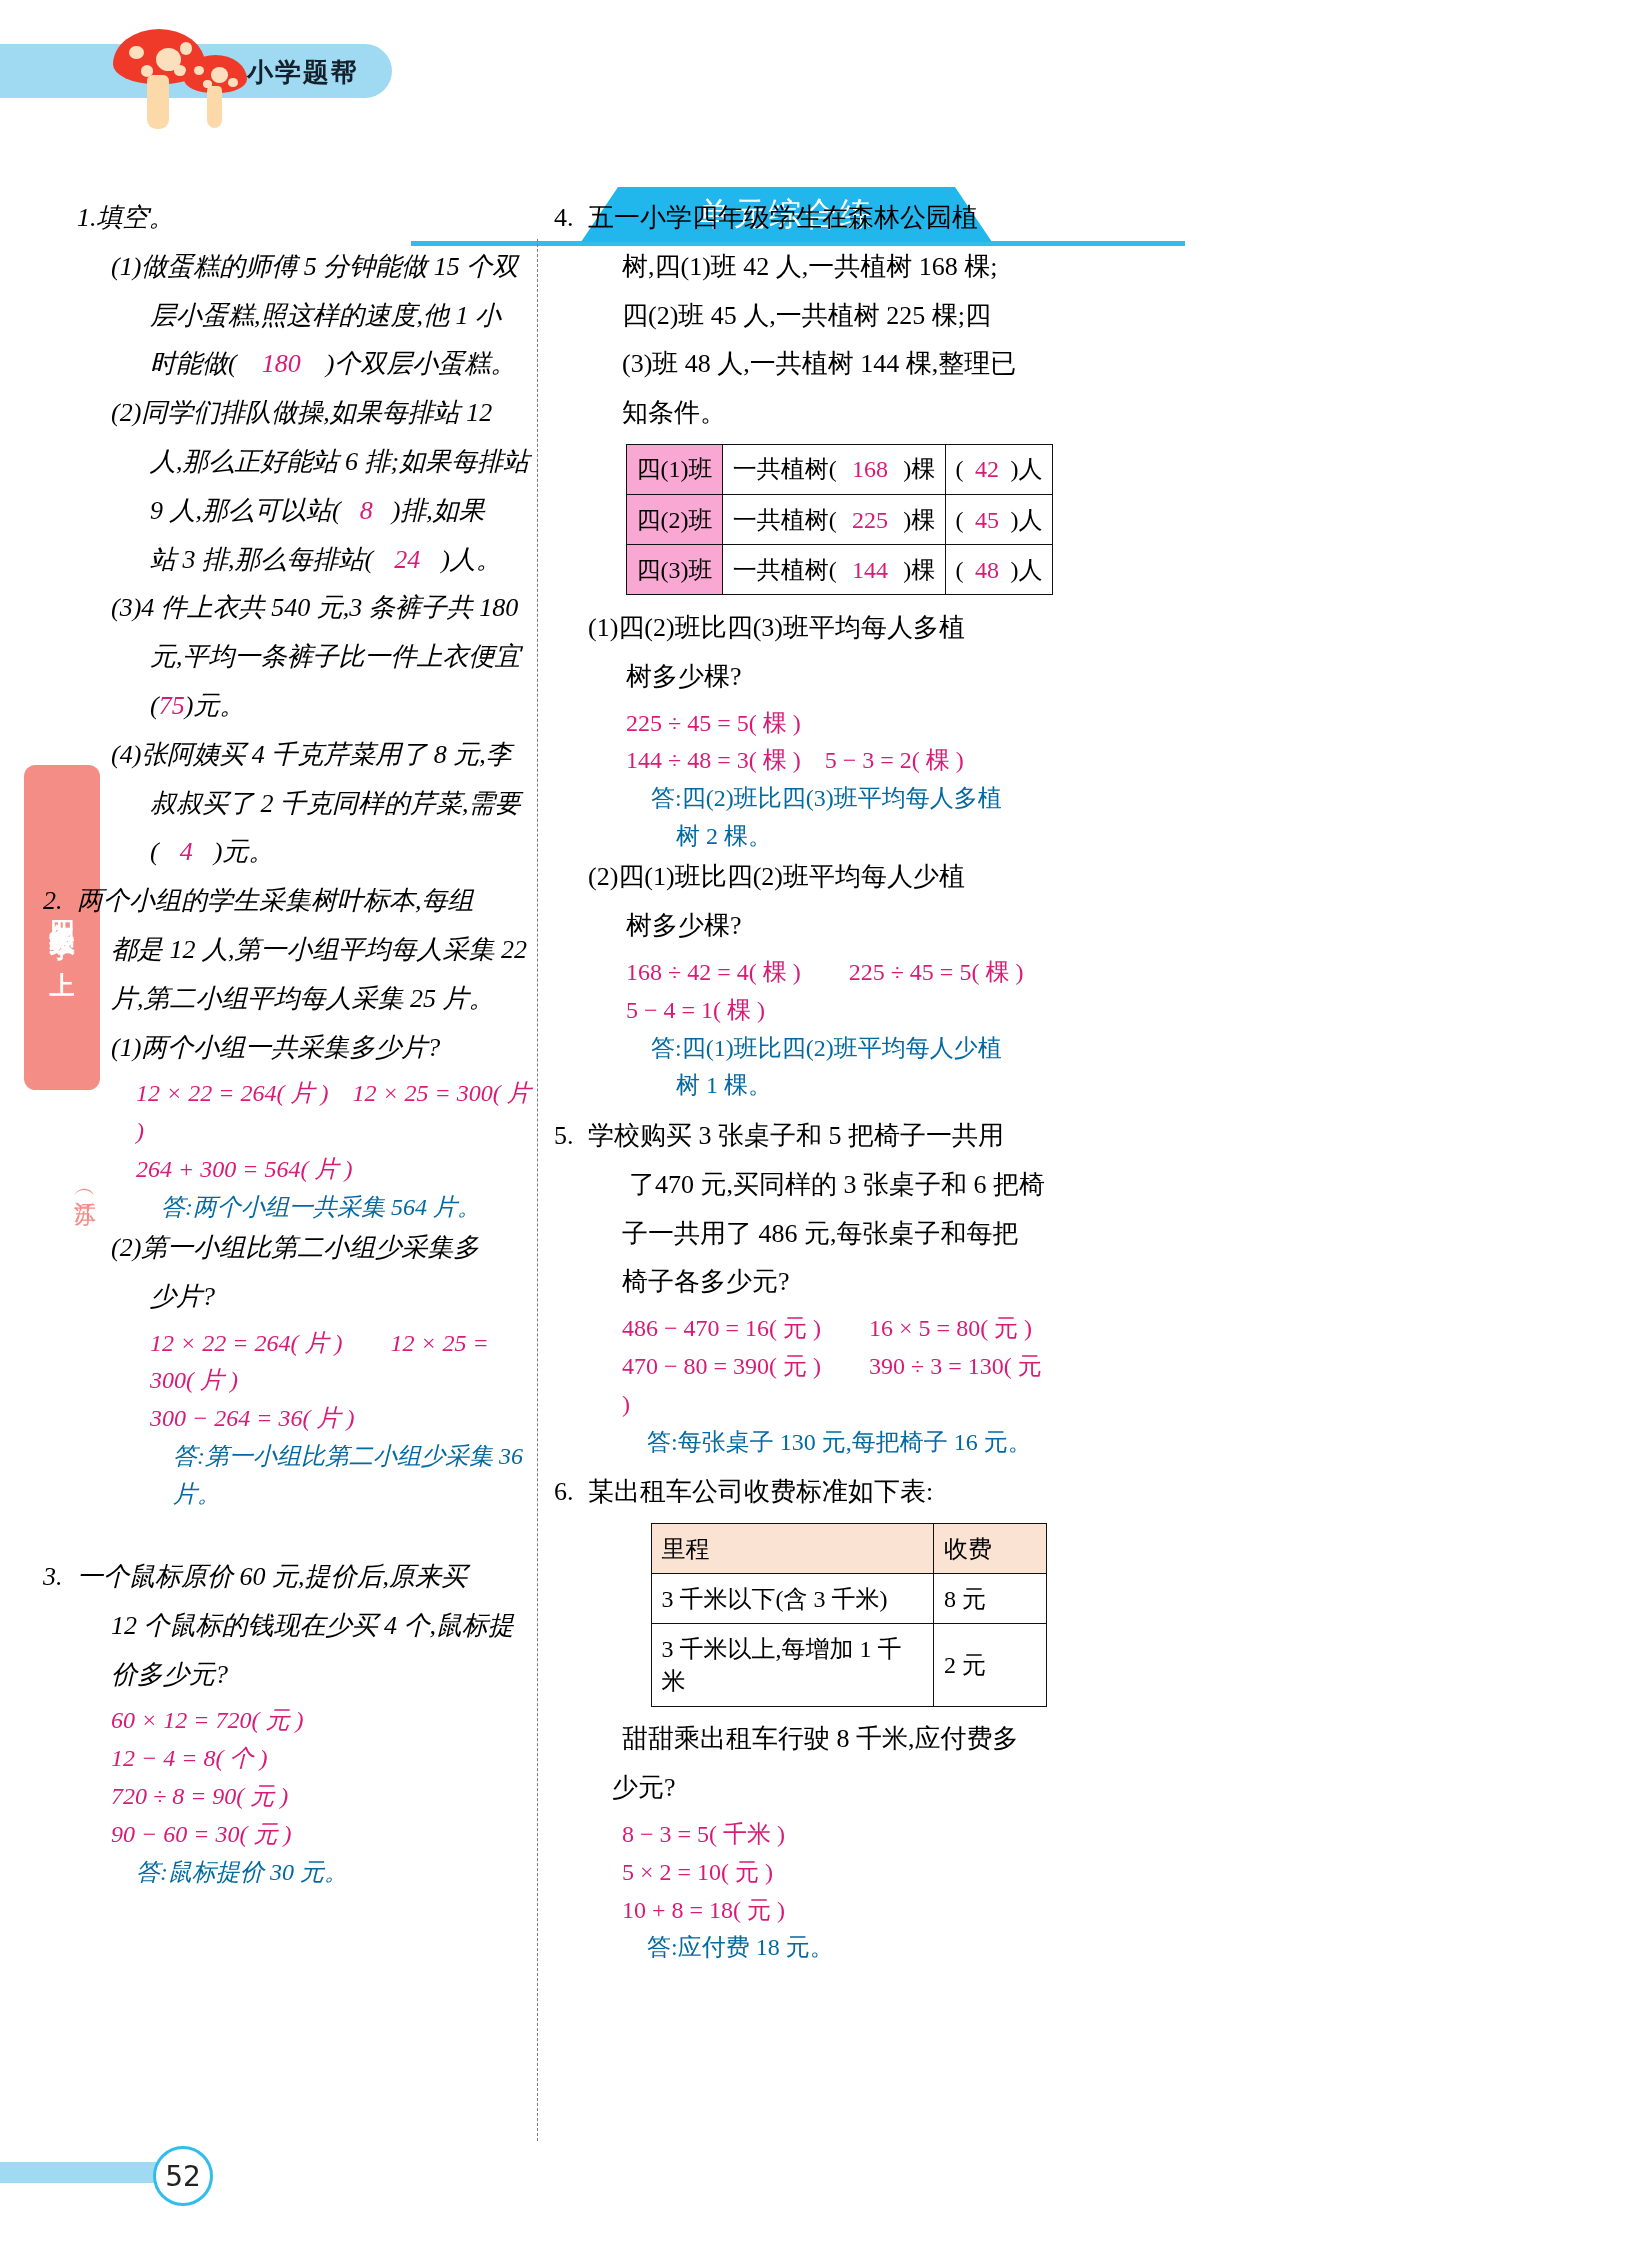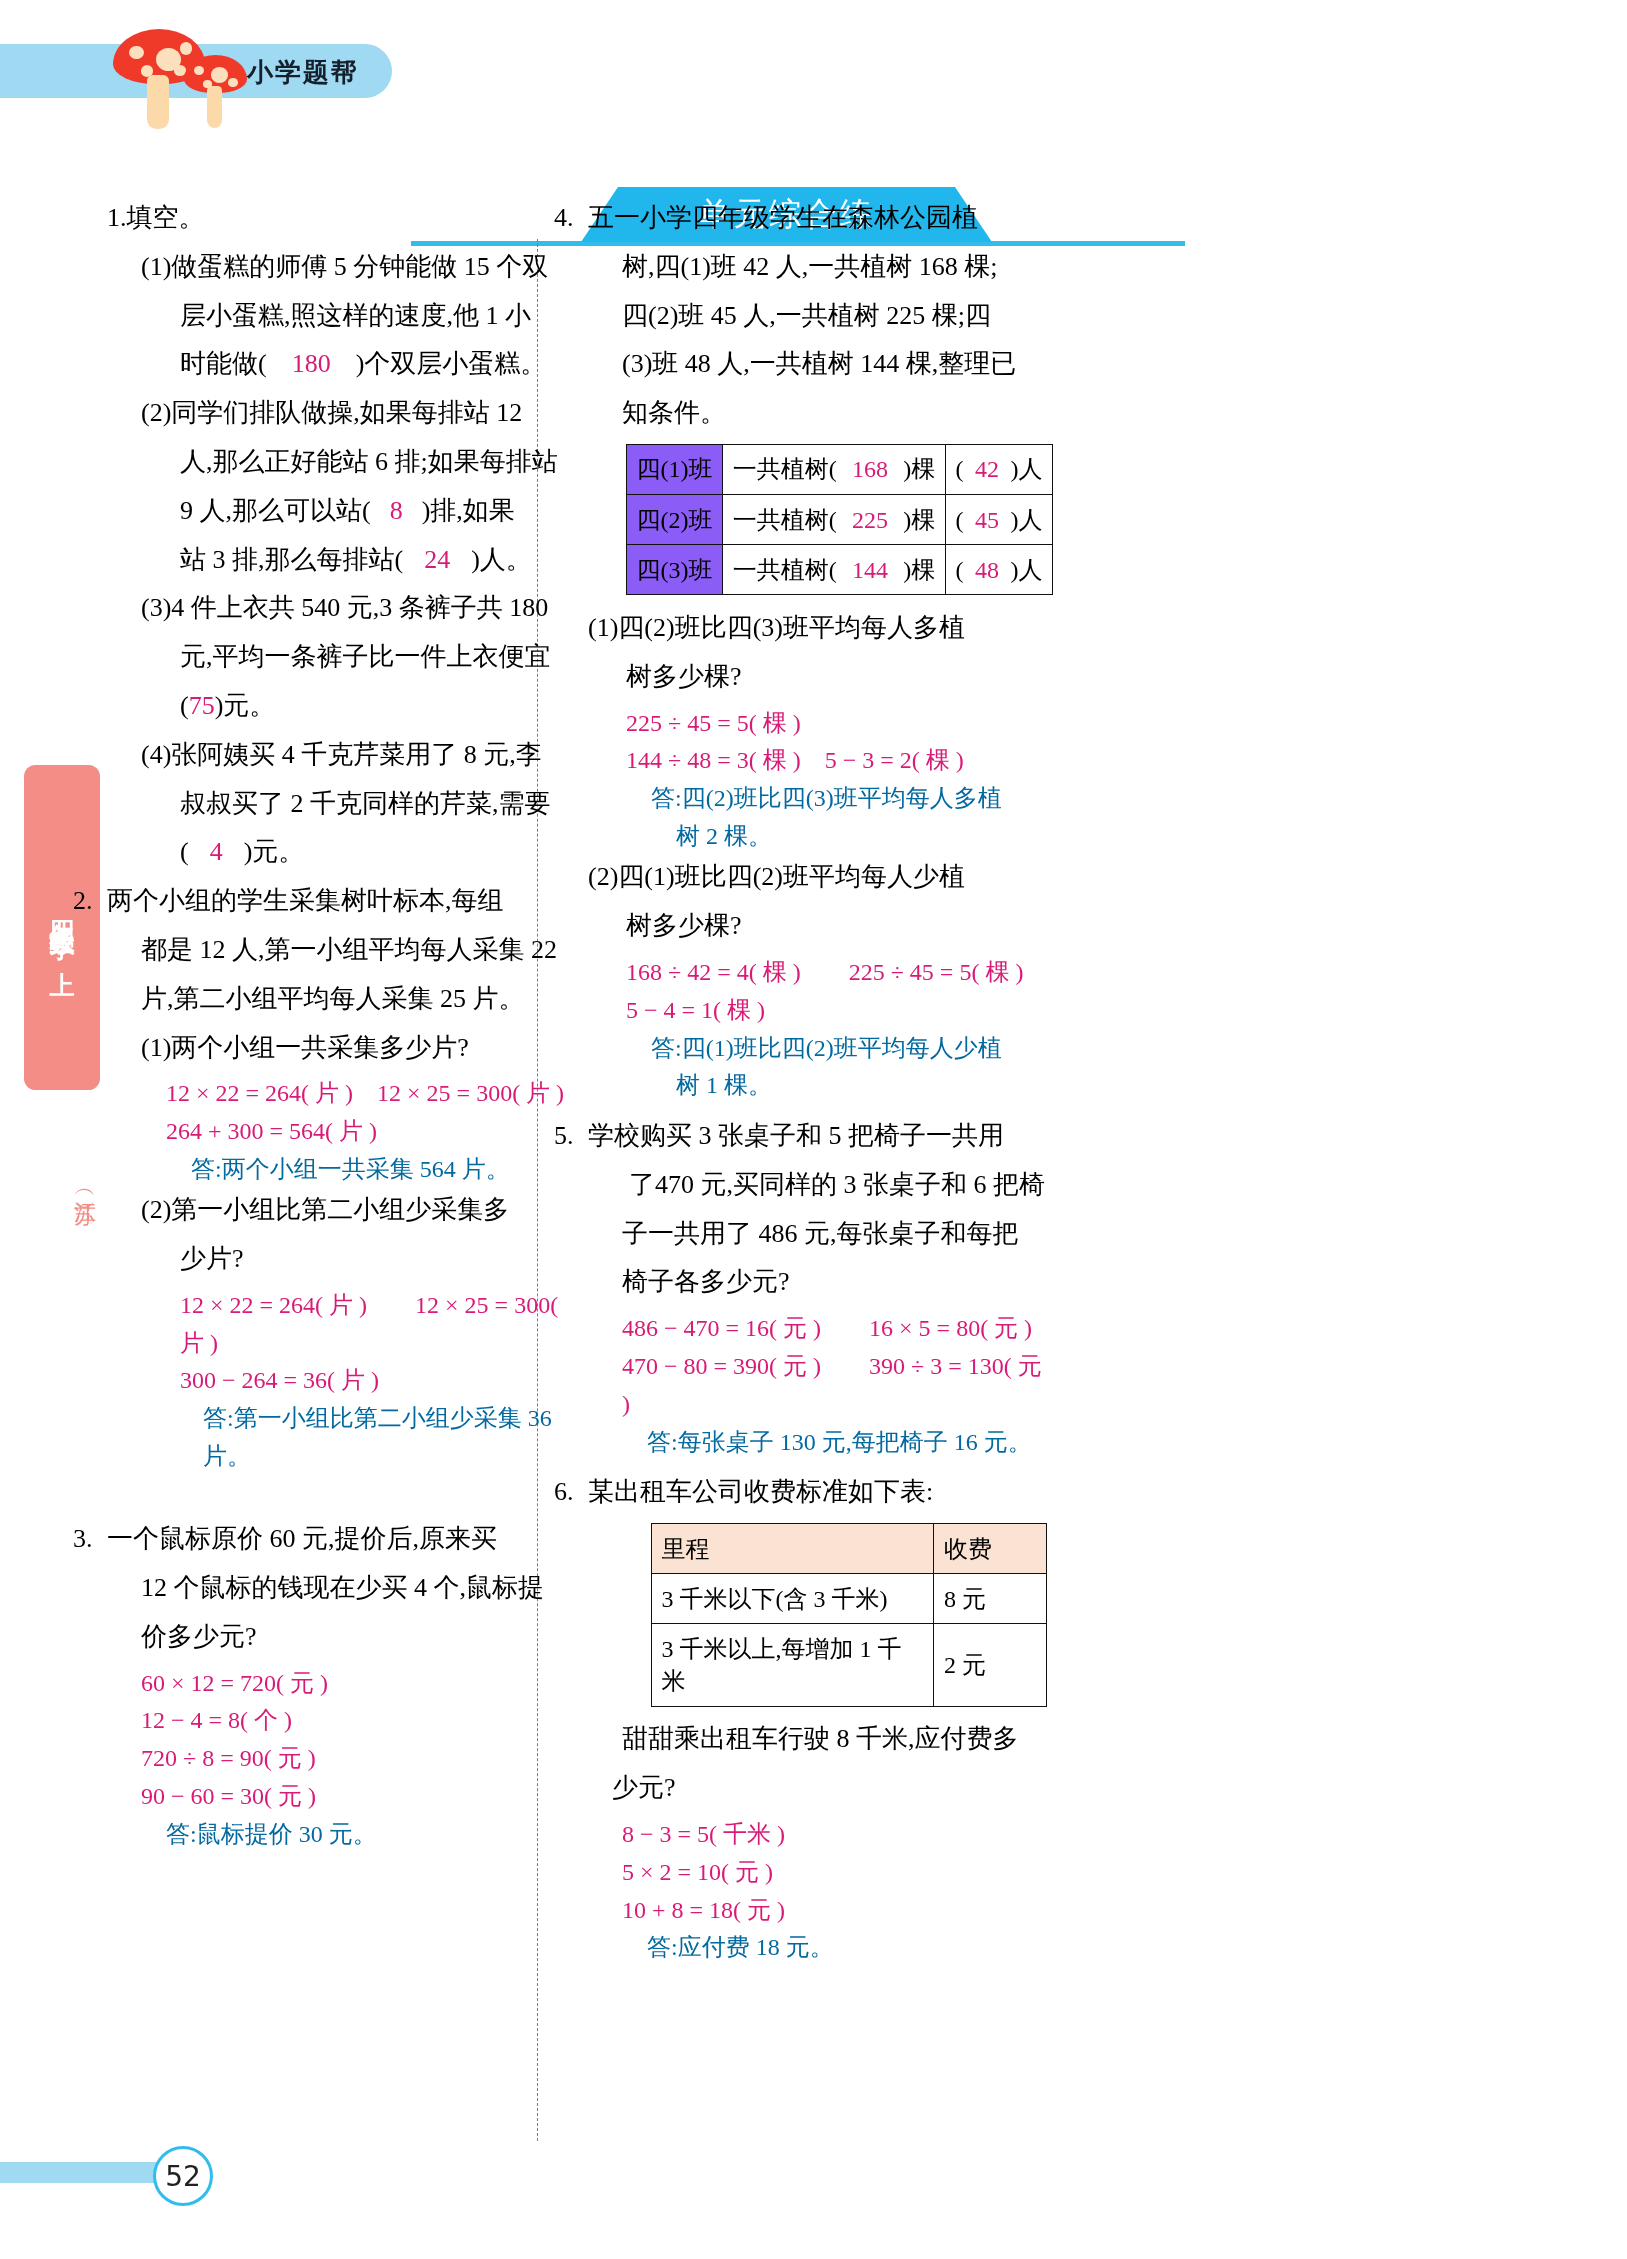--- a/index.html
+++ b/index.html
@@ -79,21 +79,21 @@
   .foot-circle{
     position:absolute;left:153px;top:2146px;width:54px;height:54px;border-radius:50%;
     border:3.8px solid #31bdec;background:#ffffff;
     display:flex;align-items:center;justify-content:center;
     font-family:"DejaVu Sans","Liberation Sans",sans-serif;
     font-size:28px;color:#222;
   }
 
   
   .col{position:absolute;top:197px;width:459px;}
-  .col-left{left:107px;}
+  .col-left{left:77px;font-style:italic;}
   .col-right{left:588px;}
   .divider{position:absolute;left:537px;top:239px;width:0;height:1902px;
            border-left:1.9px dashed #7b7b7b;}
 
   
   .q{font-size:26px;line-height:1.62;color:#000;margin-bottom:6.7px;}
   .q .num{display:inline-block;}
   .ind1{padding-left:34px;text-indent:-34px;}
   .ind2{padding-left:38px;text-indent:-38px;margin-left:34px;}
   .sol{
@@ -104,21 +104,21 @@
   .ans{color:#0369a1;font-size:24px;line-height:1.58;margin-left:84px;}
   .ans.deeper{margin-left:96px;}
   .pink{color:#d81b77;}
   .gap-sm{height:9.6px;}
   .gap-lg{height:42px;}
 
   
   table.tbl{border-collapse:collapse;font-size:24px;color:#000;}
   table.tbl td{border:1.9px solid #111;padding:8.6px 9.6px;}
   .t4{margin:9.6px 0 11.5px 38px;}
-  .t4 td.c1{background:#8b5cf6;text-align:left;width:107px;white-space:nowrap;}
+  .t4 td.c1{background:#f9a8d4;text-align:left;width:107px;white-space:nowrap;}
   .t4 td.c2{text-align:left;white-space:nowrap;}
   .t4 td.c3{text-align:center;white-space:nowrap;width:113px;}
   .t6{margin:9.6px 0 11.5px 63px;}
   .t6 td{text-align:left;}
   .t6 tr.head td{background:#fae3d2;}
   .t6 td.wide{width:331px;}
   .t6 td.narrow{width:113px;}
 </style>
 </head>
 <body>

